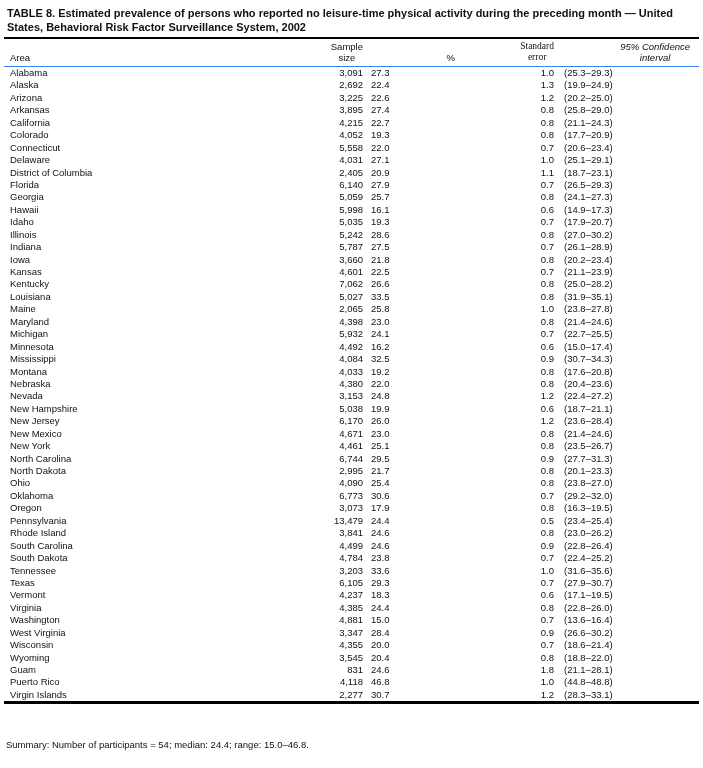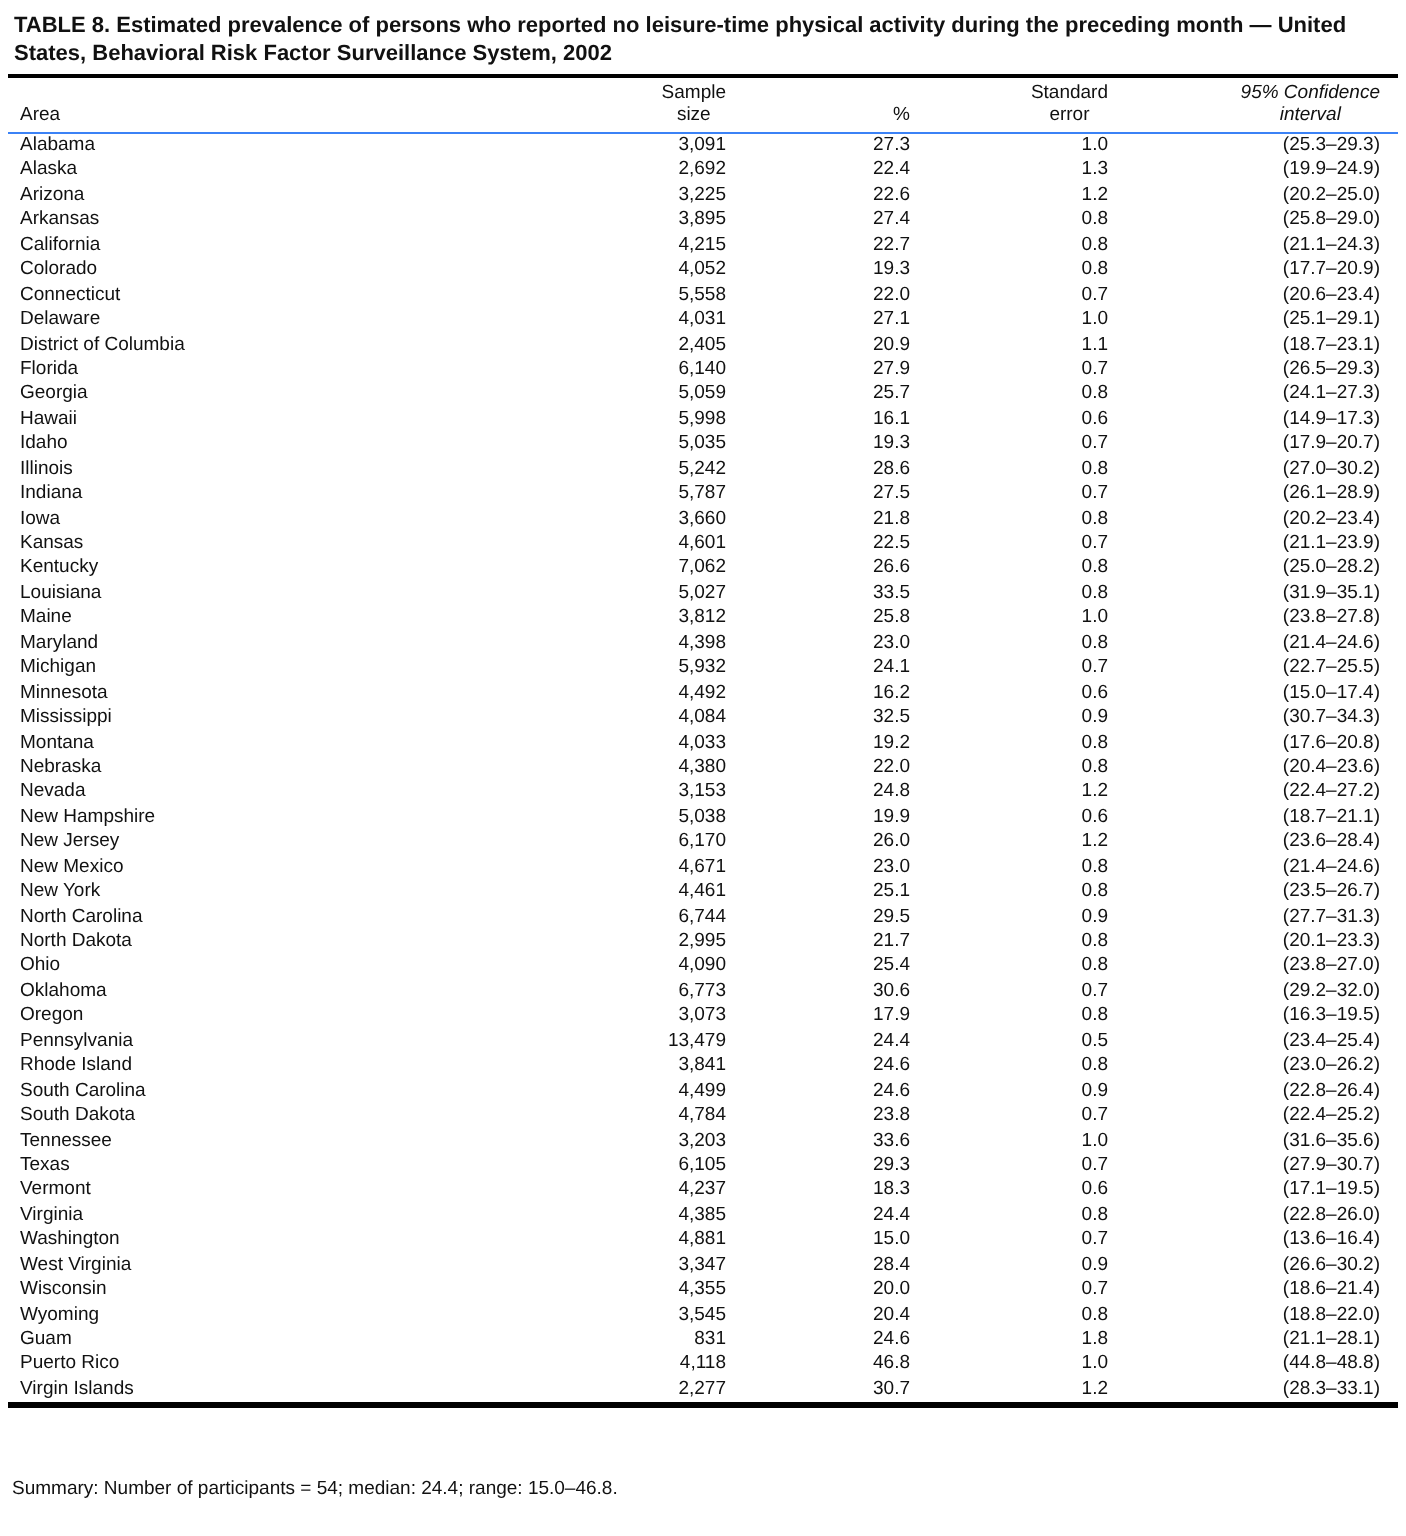--- a/index.html
+++ b/index.html
@@ -43,37 +43,37 @@
     line-height: 11px;
     vertical-align: bottom;
     padding: 2px 0 3px 0;
     border-bottom: 1px solid #3b82f6;
     white-space: nowrap;
     color: #111;
   }
   th.h-area { text-align: left; padding-left: 6px; }
   th.h-sample { text-align: right; padding-right: 8px; }
   th.h-pct { text-align: right; padding-right: 9px; }
-  th.h-se { text-align: right; padding-right: 10px; }
+  th.h-se { text-align: right; padding-right: 10px; font-family: Liberation Serif, serif; }
   th.h-ci { text-align: right; padding-right: 9px; font-style: italic; }
   .hdrblock { display: inline-block; text-align: center; }
   tbody td {
     font-size: 9.5px;
     line-height: 12.44px;
     height: 12.44px;
     padding: 0;
     white-space: nowrap;
     overflow: visible;
     color: #111;
   }
   td.c-area { text-align: left; padding-left: 6px; }
   td.c-sample { text-align: right; padding-right: 8px; }
-  td.c-pct { text-align: right; padding-right: 9px; }
+  td.c-pct { text-align: left; padding-right: 9px; }
   td.c-se { text-align: right; padding-right: 10px; }
-  td.c-ci { text-align: right; padding-right: 9px; }
+  td.c-ci { padding-right: 9px; }
   .summary {
     position: absolute;
     left: 6px;
     top: 739px;
     width: 692px;
     font-size: 9.5px;
     line-height: 11px;
     color: #111;
   }
 </style>
@@ -240,21 +240,21 @@
         </tr>
         <tr>
           <td class="c-area">Louisiana</td>
           <td class="c-sample">5,027</td>
           <td class="c-pct">33.5</td>
           <td class="c-se">0.8</td>
           <td class="c-ci">(31.9–35.1)</td>
         </tr>
         <tr>
           <td class="c-area">Maine</td>
-          <td class="c-sample">3,812</td>
+          <td class="c-sample">2,065</td>
           <td class="c-pct">25.8</td>
           <td class="c-se">1.0</td>
           <td class="c-ci">(23.8–27.8)</td>
         </tr>
         <tr>
           <td class="c-area">Maryland</td>
           <td class="c-sample">4,398</td>
           <td class="c-pct">23.0</td>
           <td class="c-se">0.8</td>
           <td class="c-ci">(21.4–24.6)</td>

